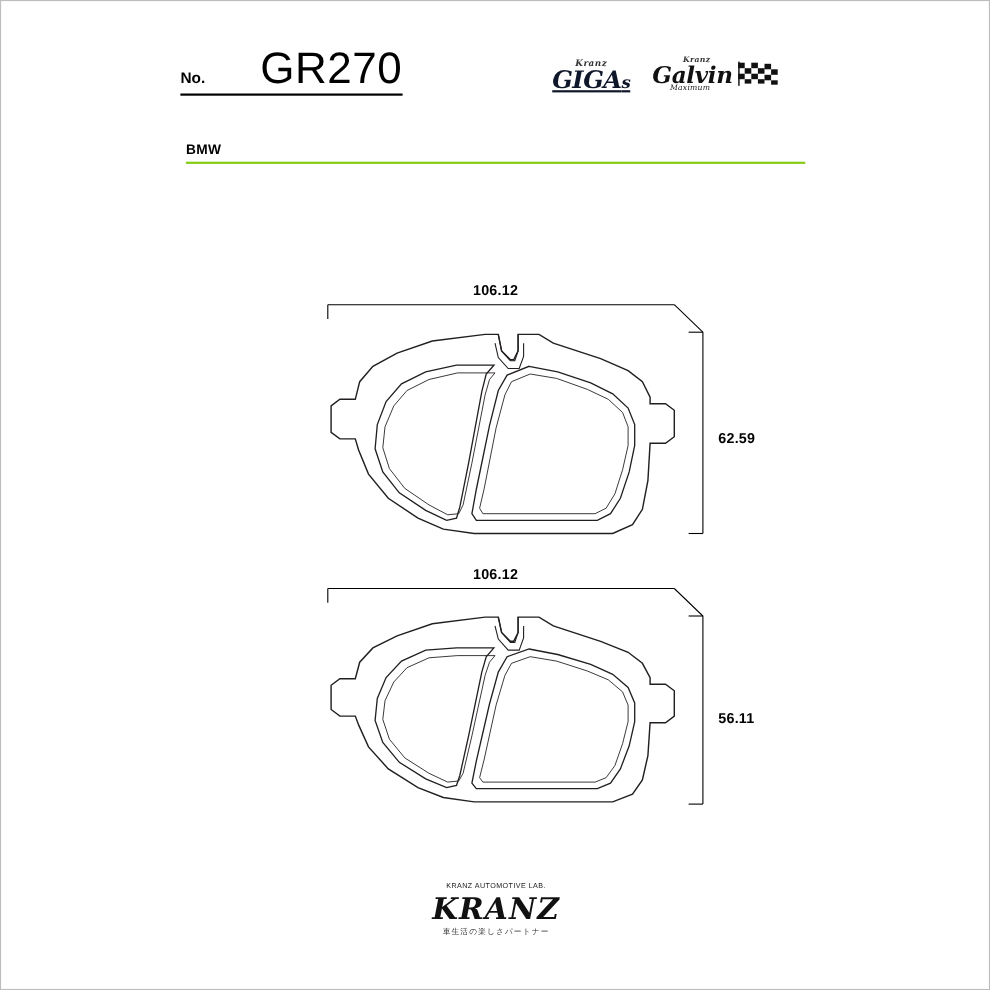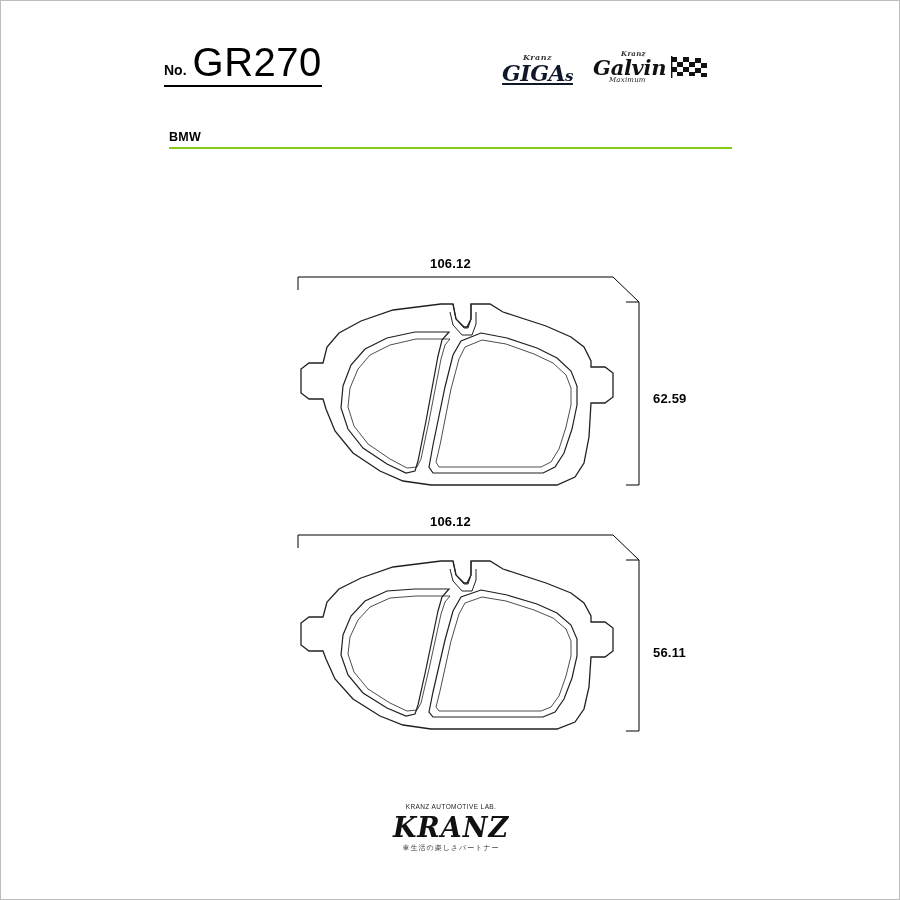--- a/index.html
+++ b/index.html
@@ -32,20 +32,21 @@
     height: 160px;
   }
   .part-no-wrap {
     position: absolute;
     left: 163px;
     top: 40px;
     display: flex;
     align-items: flex-end;
     border-bottom: 2px solid #000;
     padding-bottom: 2px;
+    gap: 44px;
   }
   .part-no-prefix {
     font-size: 14px;
     font-weight: bold;
     letter-spacing: 0px;
     padding-right: 6px;
     padding-bottom: 5px;
   }
   .part-no {
     font-size: 40px;

